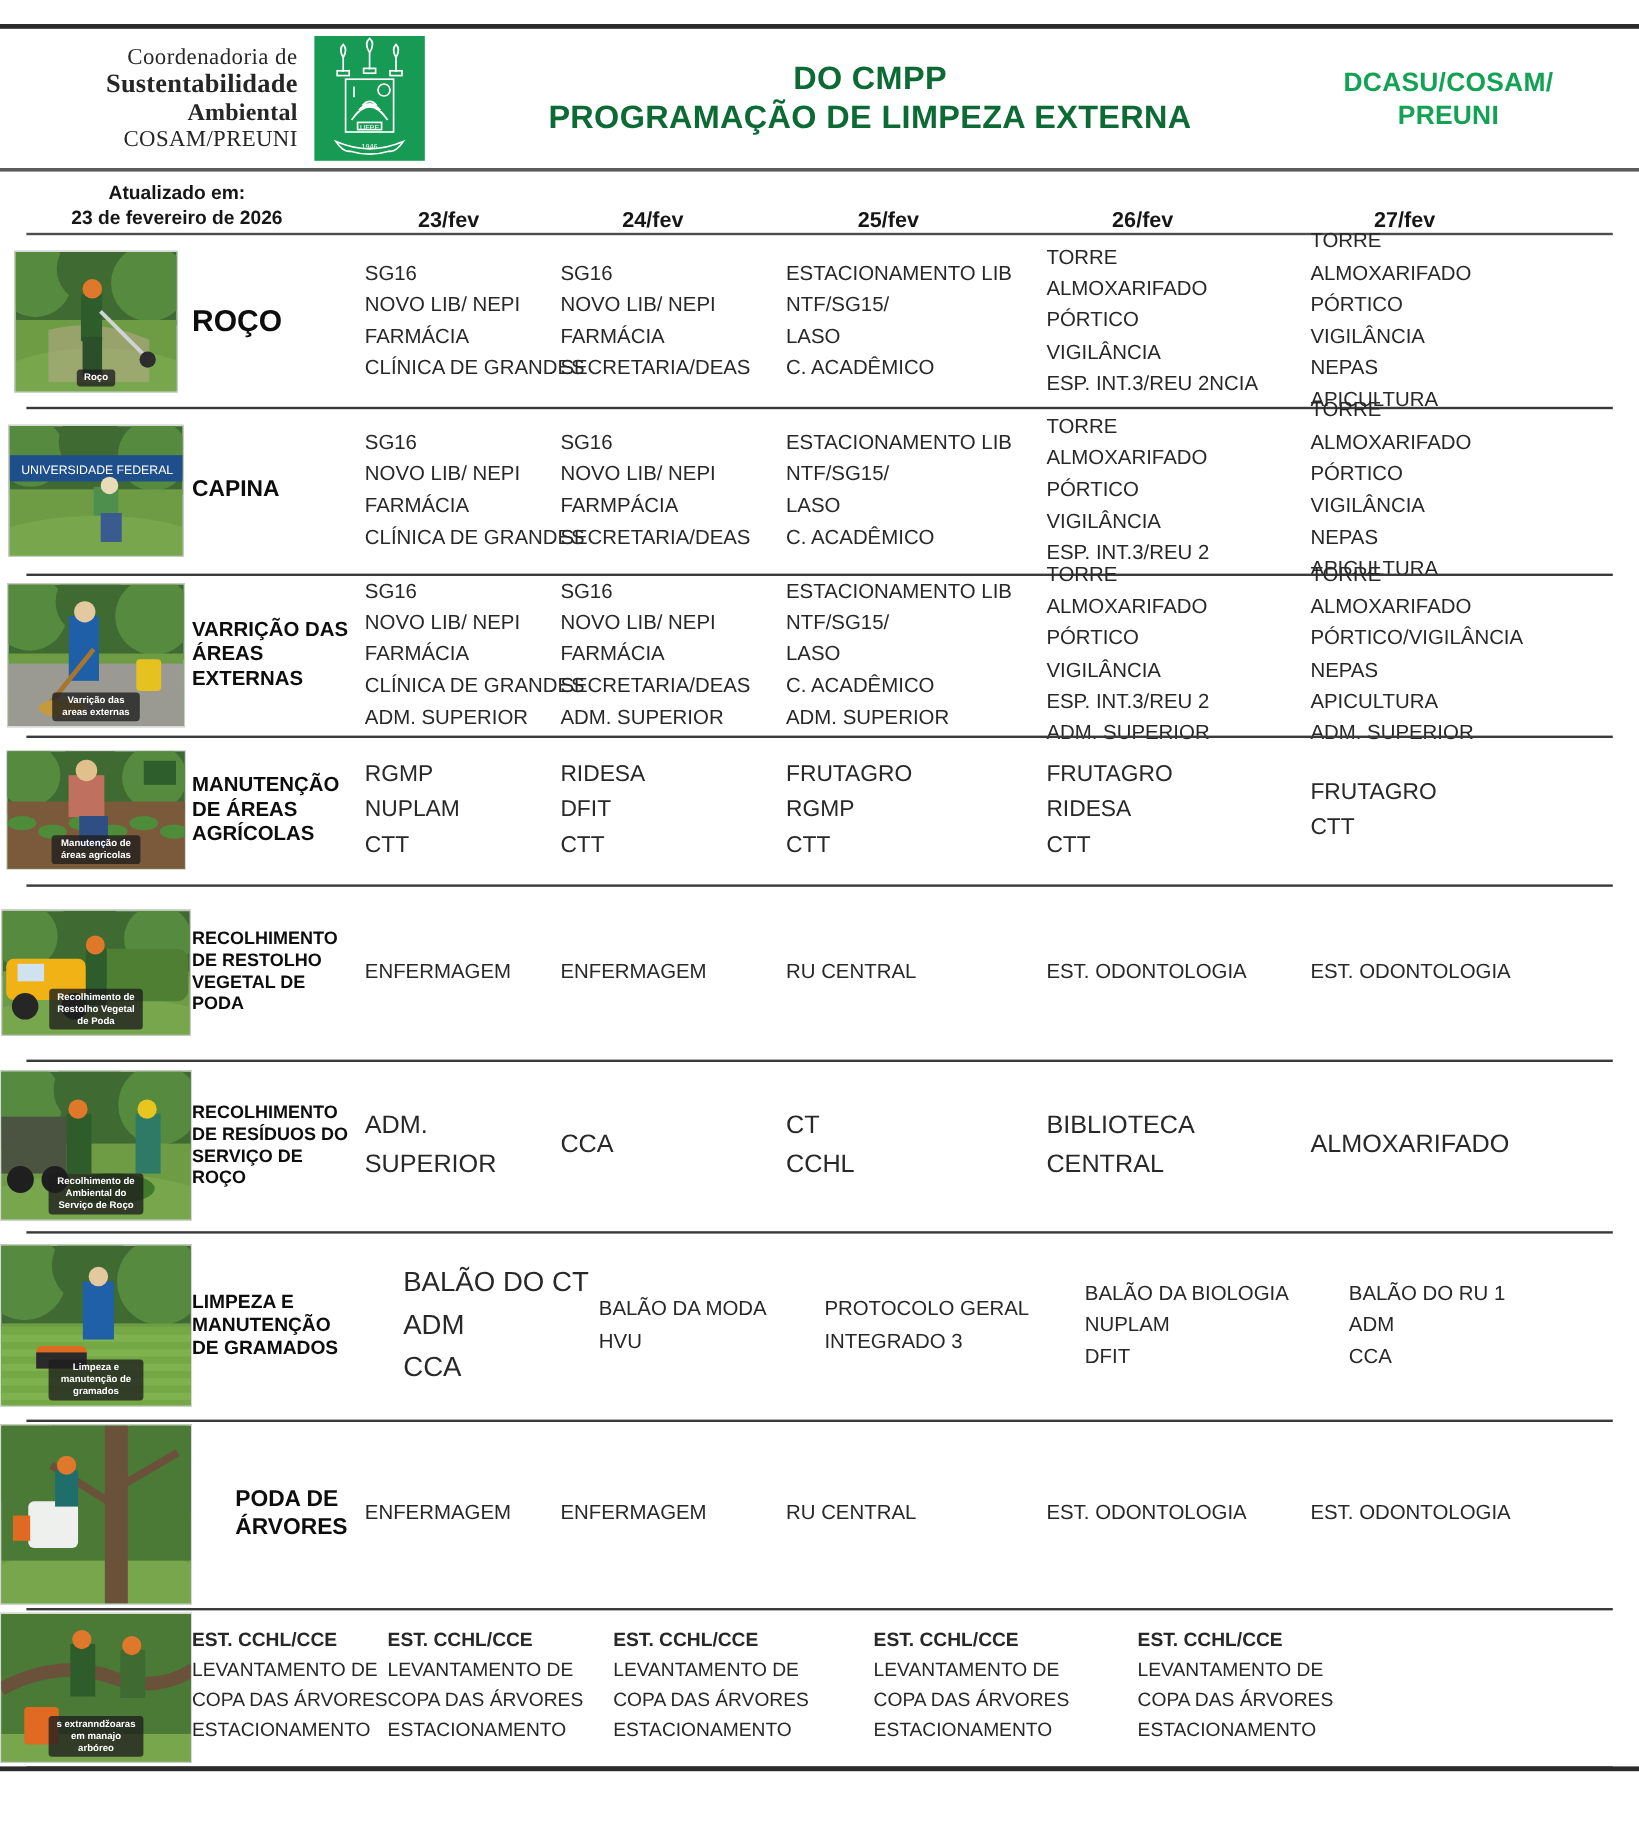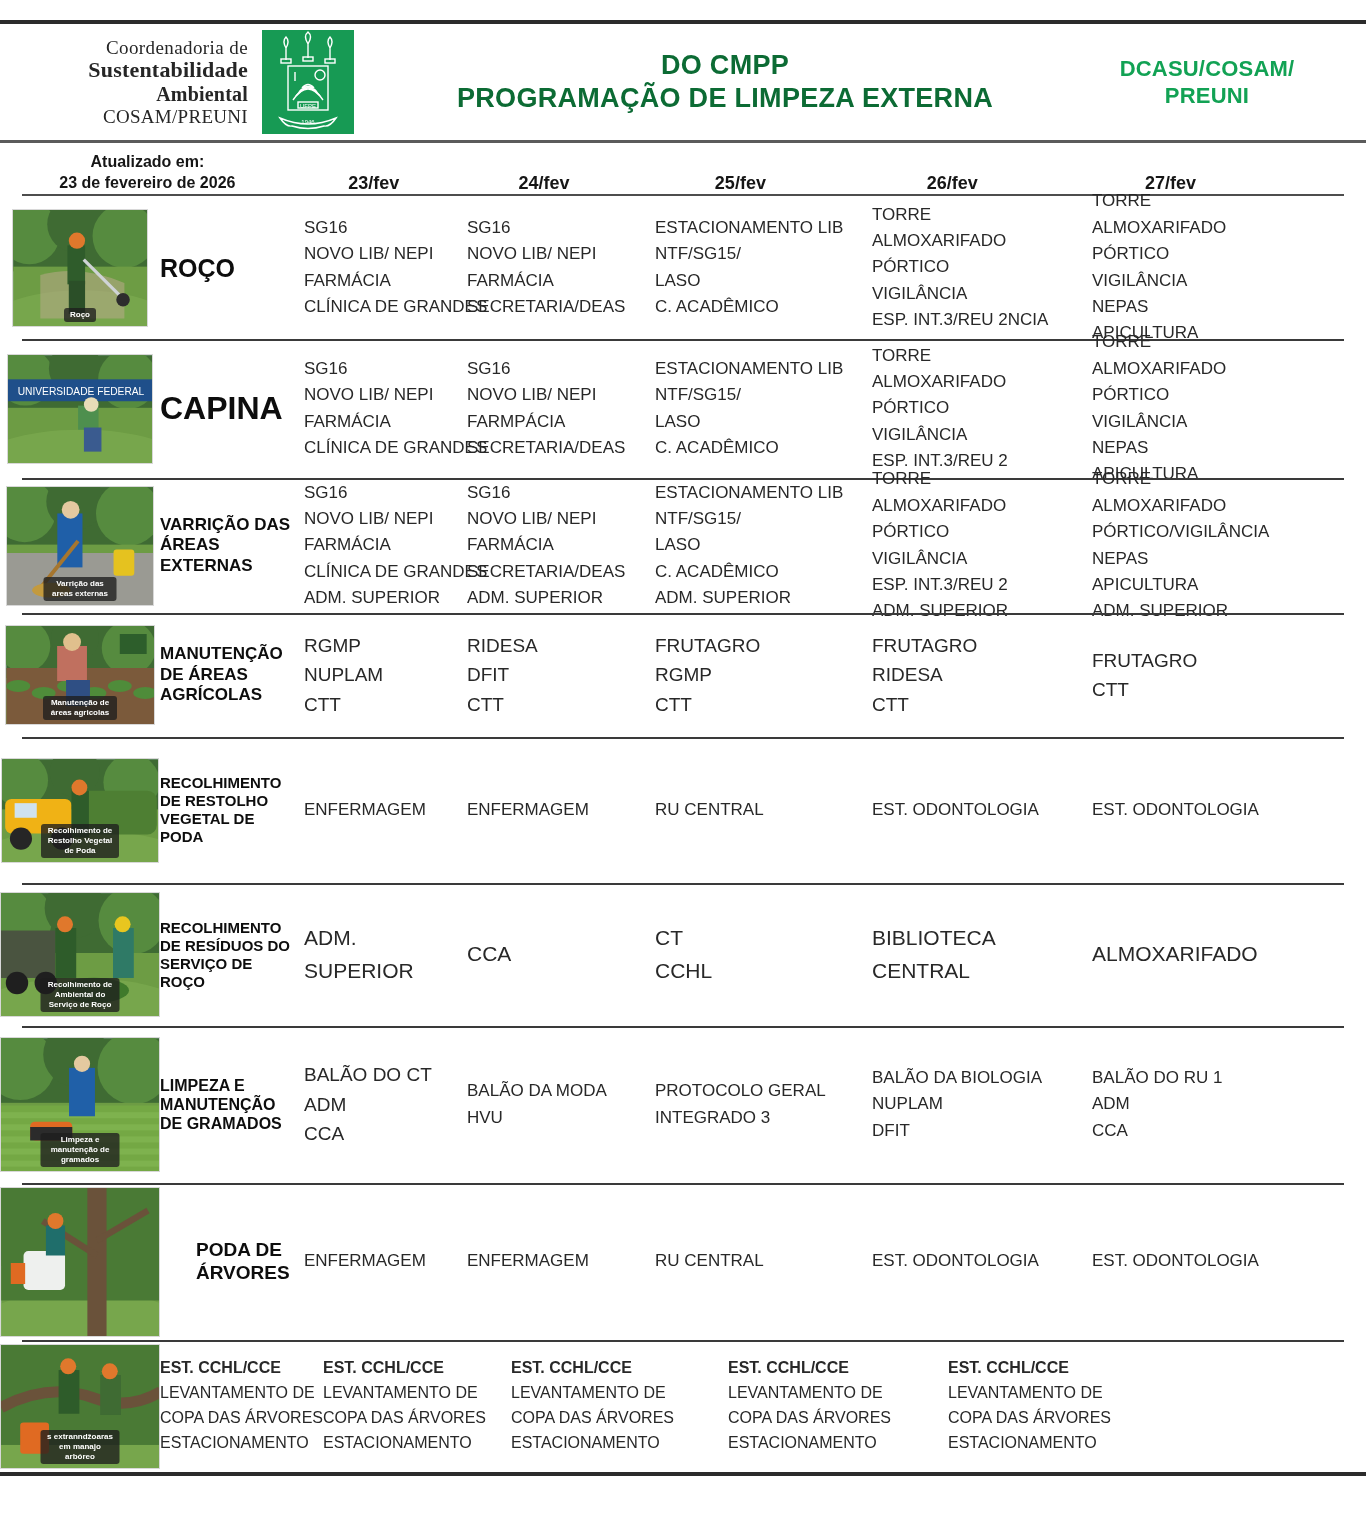--- a/index.html
+++ b/index.html
@@ -277,21 +277,21 @@
               <circle cx="82" cy="16.5" r="20.25" fill="#568b3f"></circle>
               <rect y="36" width="100" height="39" fill="#6d9c44"></rect>
               <ellipse cx="50" cy="73.5" rx="70" ry="22.5" fill="#7fae52" opacity=".6"></ellipse>
               <rect y="16.5" width="100" height="15" fill="#1f4f8a"></rect>
               <text x="50" y="27" font-size="7" fill="#fff" text-anchor="middle" font-family="Liberation Sans, sans-serif">UNIVERSIDADE FEDERAL</text>
               <rect x="48" y="34.5" width="14" height="16.5" fill="#4e8f4e"></rect>
               <circle cx="57" cy="33.75" r="5" fill="#e8dcb8"></circle>
               <rect x="52" y="49.5" width="12" height="16.5" fill="#3a5b8f"></rect>
             </svg></div>
         </div>
-        <div class="label-cell" style="font-size: 32px;">
+        <div class="label-cell" style="font-size: 19px;">
           <span>CAPINA</span>
         </div>
         <div class="daycell" style="width: 163px; font-size: 17px;">
           <span>SG16</span>
           <span>NOVO LIB/ NEPI</span>
           <span>FARMÁCIA</span>
           <span>CLÍNICA DE GRANDES</span>
         </div>
         <div class="daycell" style="width: 188px; font-size: 17px;">
           <span>SG16</span>
@@ -534,21 +534,21 @@
               <rect y="75.53" width="100" height="3.735" fill="#83b752" opacity=".7"></rect>
               <rect x="42" y="18.26" width="16" height="29.88" fill="#2060a8"></rect>
               <circle cx="50" cy="15.77" r="5" fill="#e4c9a0"></circle>
               <rect x="18" y="51.46" width="26" height="11.620000000000001" rx="3" fill="#e06a22"></rect>
               <rect x="18" y="54.78" width="26" height="8.3" fill="#2b2b2b"></rect>
             </svg><div class="cap two">Limpeza e manutenção de gramados</div></div>
         </div>
         <div class="label-cell" style="font-size: 16px;">
           <span>LIMPEZA E MANUTENÇÃO DE GRAMADOS</span>
         </div>
-        <div class="daycell" style="width: 163px; font-size: 19px;">
+        <div class="daycell" style="width: 163px; font-size: 23px; margin-left: 32px;">
           <span>BALÃO DO CT</span>
           <span>ADM</span>
           <span>CCA</span>
         </div>
         <div class="daycell" style="width: 188px; font-size: 17px;">
           <span>BALÃO DA MODA</span>
           <span>HVU</span>
         </div>
         <div class="daycell" style="width: 217px; font-size: 17px;">
           <span>PROTOCOLO GERAL</span>

